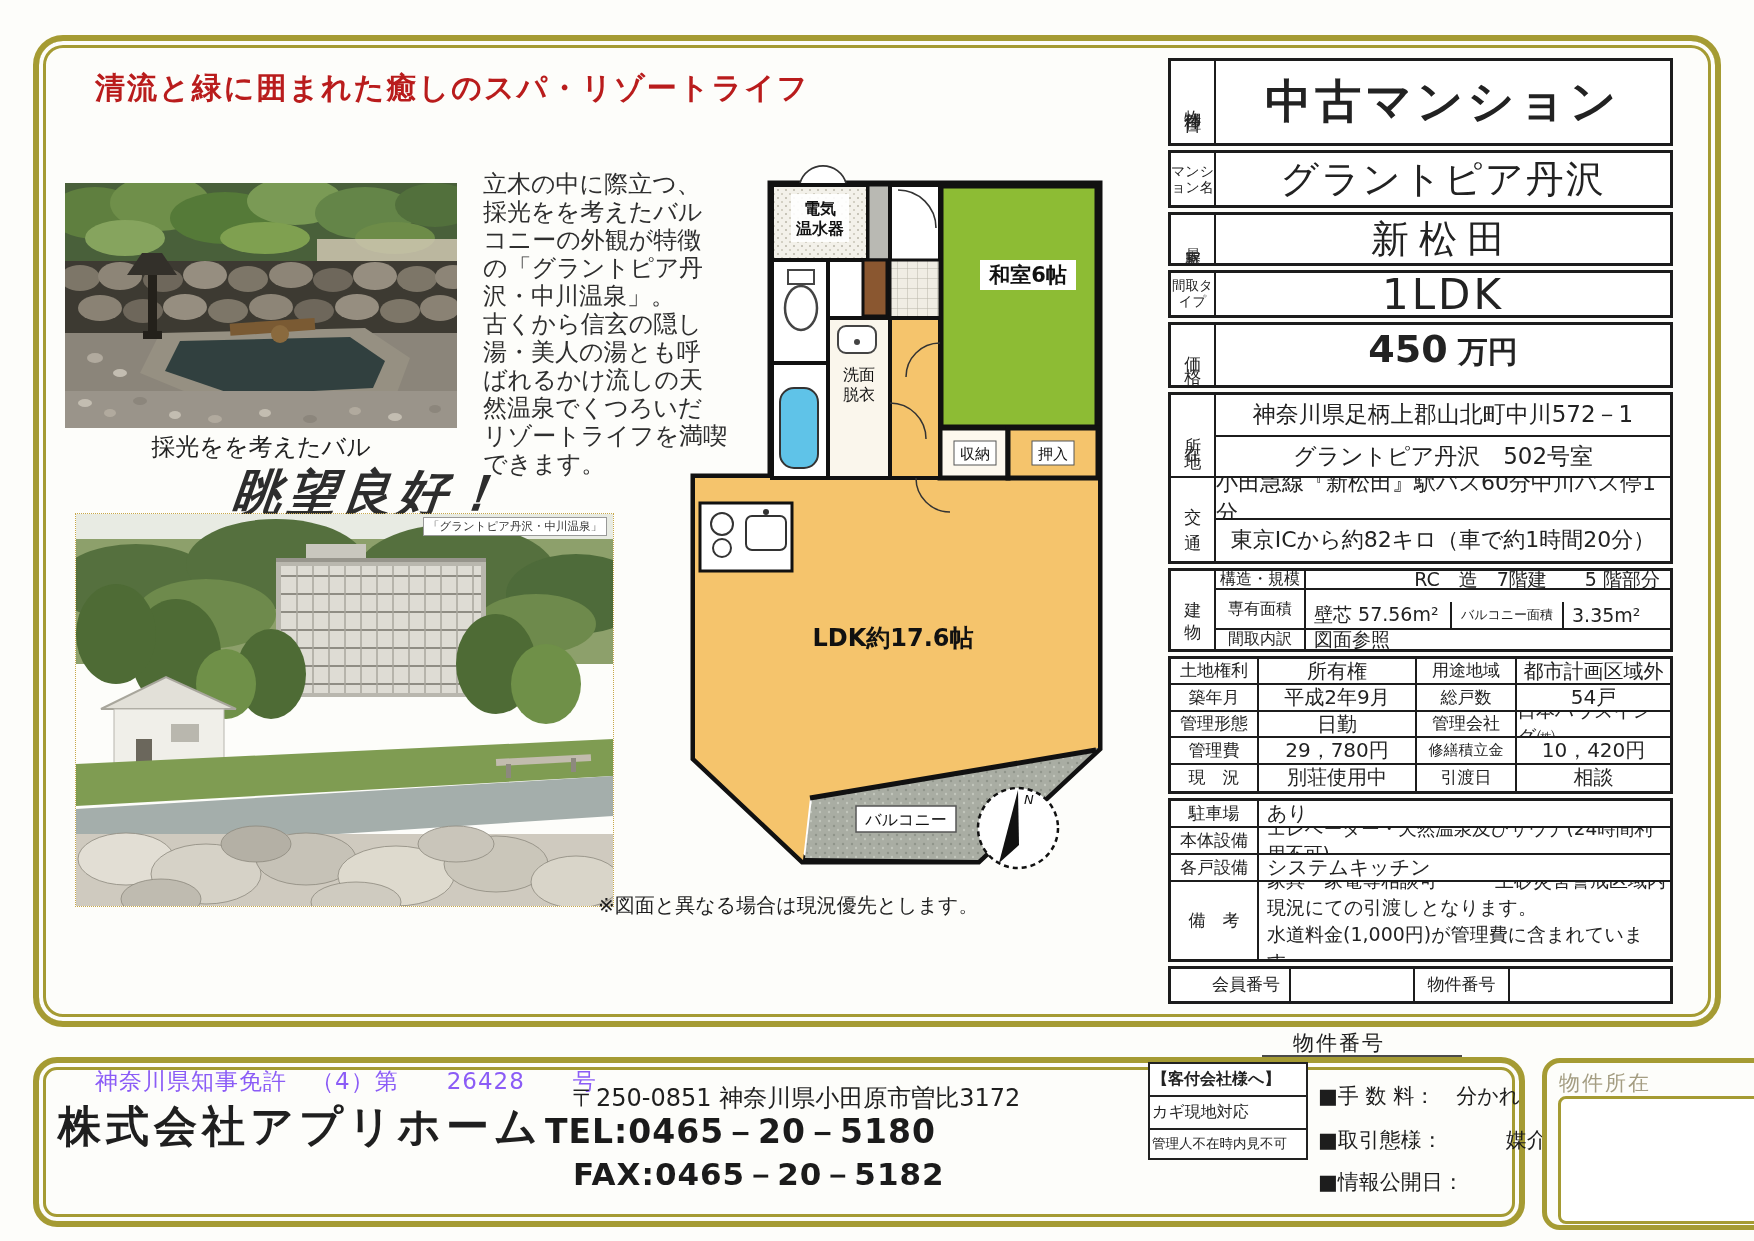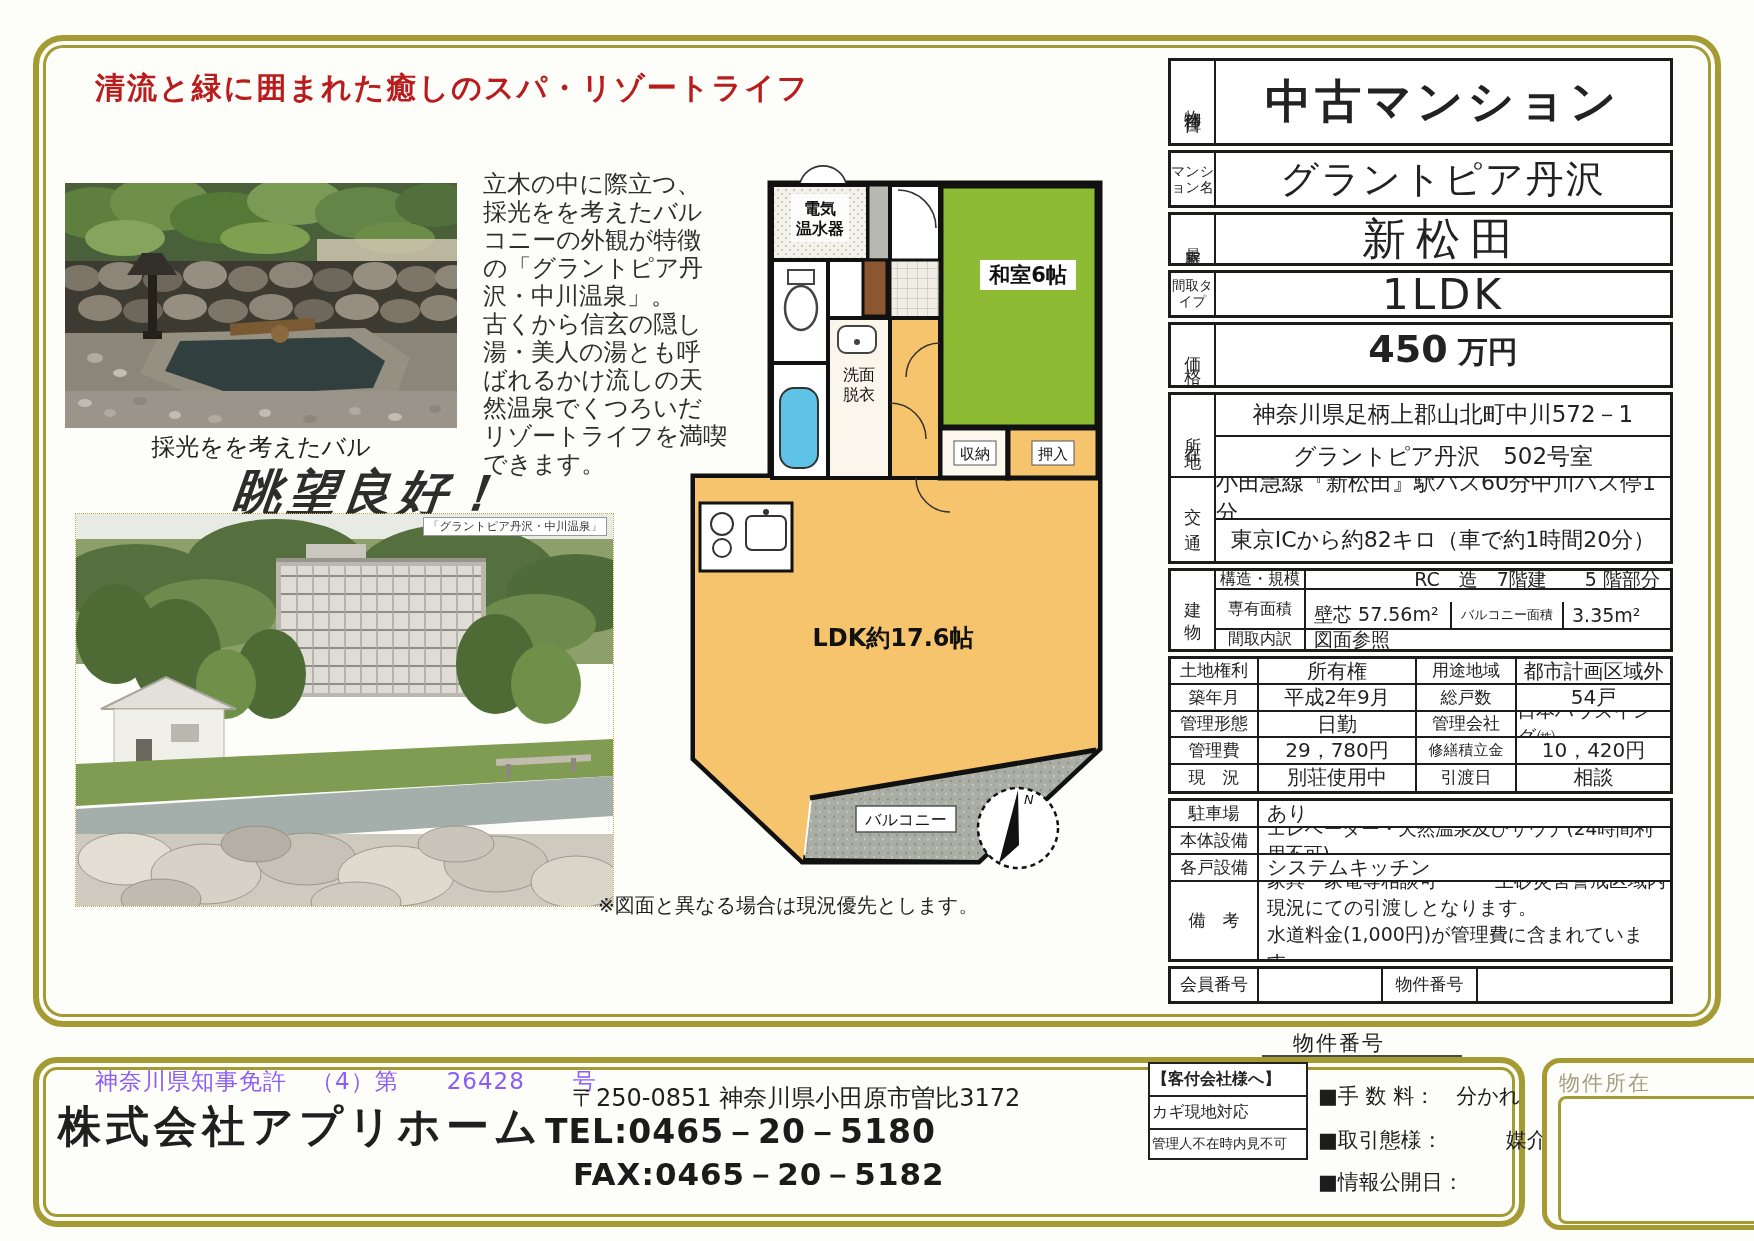--- a/index.html
+++ b/index.html
@@ -21,21 +21,21 @@
                 font-size:11.5px;padding:1px 4px;color:#333;white-space:nowrap;}
   
   .block{position:absolute;border:3px solid #1c1c1c;background:#fff;box-sizing:border-box;display:grid;}
   .cell{display:flex;align-items:center;justify-content:center;box-sizing:border-box;overflow:hidden;}
   .br{border-right:2px solid #1c1c1c;}
   .bb{border-bottom:2px solid #1c1c1c;}
   .hcell{font-size:17px;line-height:1.15;text-align:center;}
   .vhead{writing-mode:vertical-rl;text-orientation:upright;}
   .big1{font-size:46px;font-weight:700;letter-spacing:4px;}
   .big2{font-size:38px;letter-spacing:2px;}
-  .big3{font-size:44px;letter-spacing:10px;}
+  .big3{font-size:38px;letter-spacing:10px;}
   .big4{font-size:42px;letter-spacing:3px;}
   .priceval{font-size:38px;font-weight:700;}
   .priceunit{font-size:30px;font-weight:700;margin-left:10px;}
   .val23{font-size:23px;}
   .val22{font-size:22px;}
   .val20{font-size:20px;}
   .val19{font-size:19px;}
   .lab16{font-size:16px;}
   .left{justify-content:flex-start;padding-left:8px;}
   .right{justify-content:flex-end;padding-right:10px;}
@@ -375,21 +375,21 @@
     <div class="cell hcell br bb">本体設備</div>
     <div class="cell bb left" style="font-size:18.5px;">エレベーター・天然温泉及びサウナ(24時間利用不可)</div>
     <div class="cell hcell br bb">各戸設備</div>
     <div class="cell val20 bb left">システムキッチン</div>
     <div class="cell hcell br">備　考</div>
     <div class="cell pre left" style="align-items:center;">家具・家電等相談可　　　土砂災害警戒区域内
 現況にての引渡しとなります。
 水道料金(1,000円)が管理費に含まれています。</div>
   </div>
 
-  <div class="block" style="left:1168px;top:966px;width:505px;height:38px;grid-template-columns:88px 124px 95px 1fr;">
+  <div class="block" style="left:1168px;top:966px;width:505px;height:38px;grid-template-columns:88px 124px 95px 1fr;padding-left:32px;">
     <div class="cell hcell br">会員番号</div>
     <div class="cell br"></div>
     <div class="cell hcell br">物件番号</div>
     <div class="cell"></div>
   </div>
 
   <div class="abs pnolabel" style="left:1293px;top:1029px;">物件番号</div>
   <div class="pnoline" style="left:1262px;top:1055px;"></div>
 
   <div class="goldbox" style="left:33px;top:1057px;width:1492px;height:170px;border-radius:24px;"></div>

